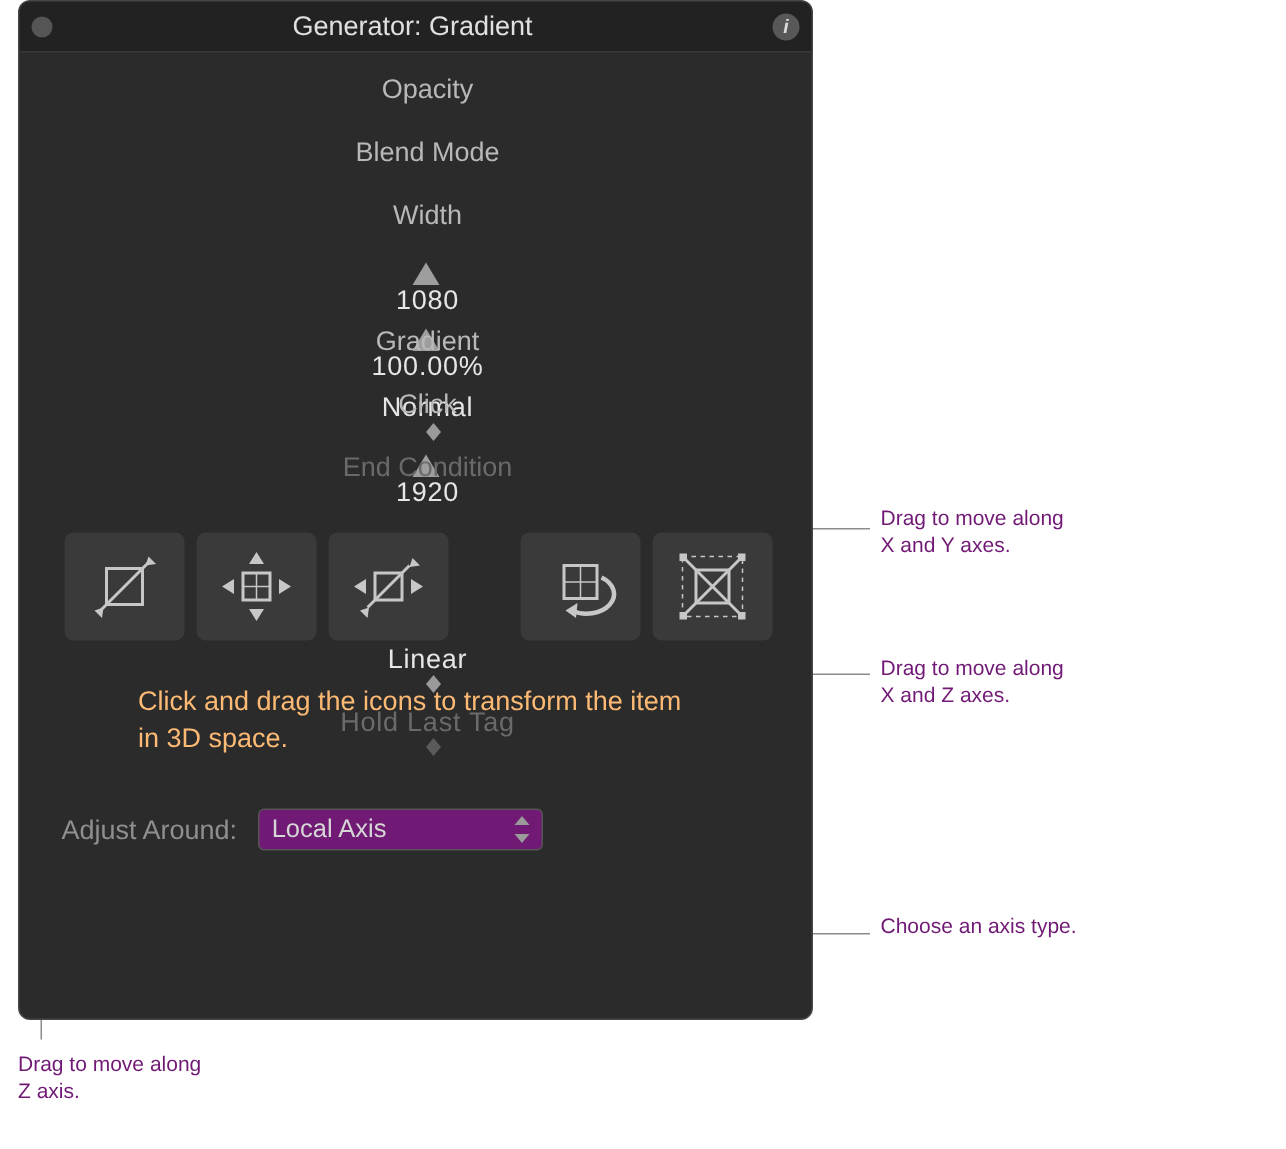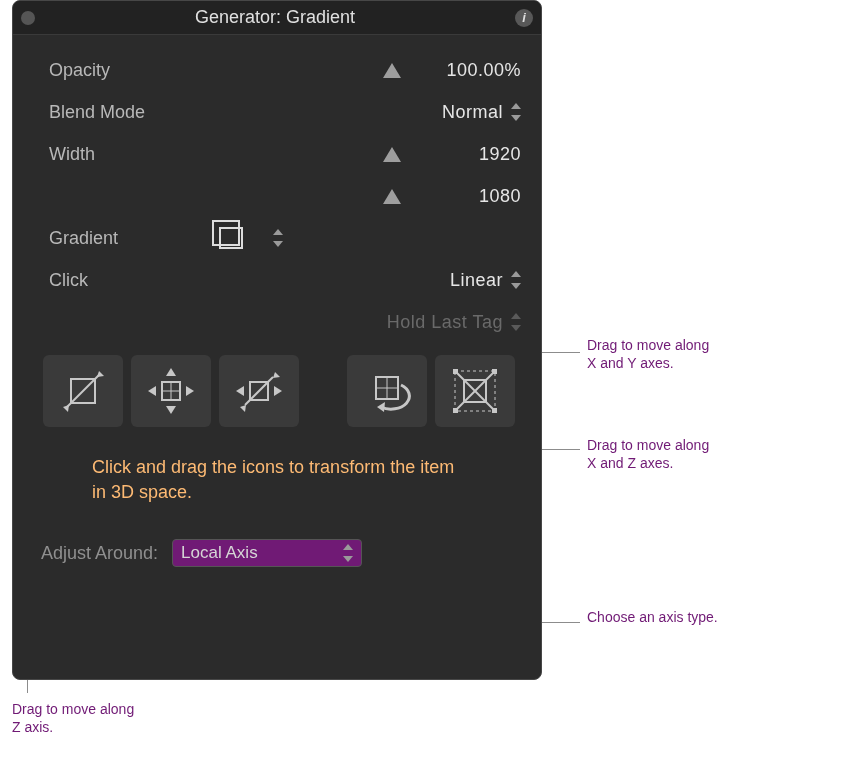--- a/index.html
+++ b/index.html
@@ -48,20 +48,21 @@
     color: #ddd;
     display: flex; align-items: center; justify-content: center;
     font-size: 13px; font-style: italic; font-weight: bold;
   }
   .prop-rows { padding: 14px 20px 0 36px; }
   .prop-row {
     display: flex;
     align-items: center;
     height: 42px;
     font-size: 18px;
+    flex-direction: column;
   }
   .prop-label { flex: 0 0 170px; color: #b8b8b8; }
   .prop-label.dim { color: #6a6a6a; }
   .prop-track { flex: 1; height: 24px; display:flex; align-items:center; justify-content:flex-end; }
   .slider-thumb {
     width: 0; height: 0;
     border-left: 9px solid transparent;
     border-right: 9px solid transparent;
     border-bottom: 15px solid #9e9e9e;
     margin-right: 2px;
@@ -202,20 +203,21 @@
     </div>
 
     <div class="prop-row">
       <div class="prop-label">Click</div>
       <div class="prop-track"></div>
       <div class="prop-value" style="flex:0 0 auto;">Linear</div>
       <div class="updown"></div>
     </div>
 
     <div class="prop-row">
+      <div class="prop-label dim">End Condition</div>
       <div class="prop-track"></div>
       <div class="prop-value dim-value" style="flex:0 0 auto;">Hold Last Tag</div>
       <div class="updown dim"></div>
     </div>
   </div>
 
   <div class="tool-section">
     <div class="tool-row">
 
       <div class="tool-btn">

